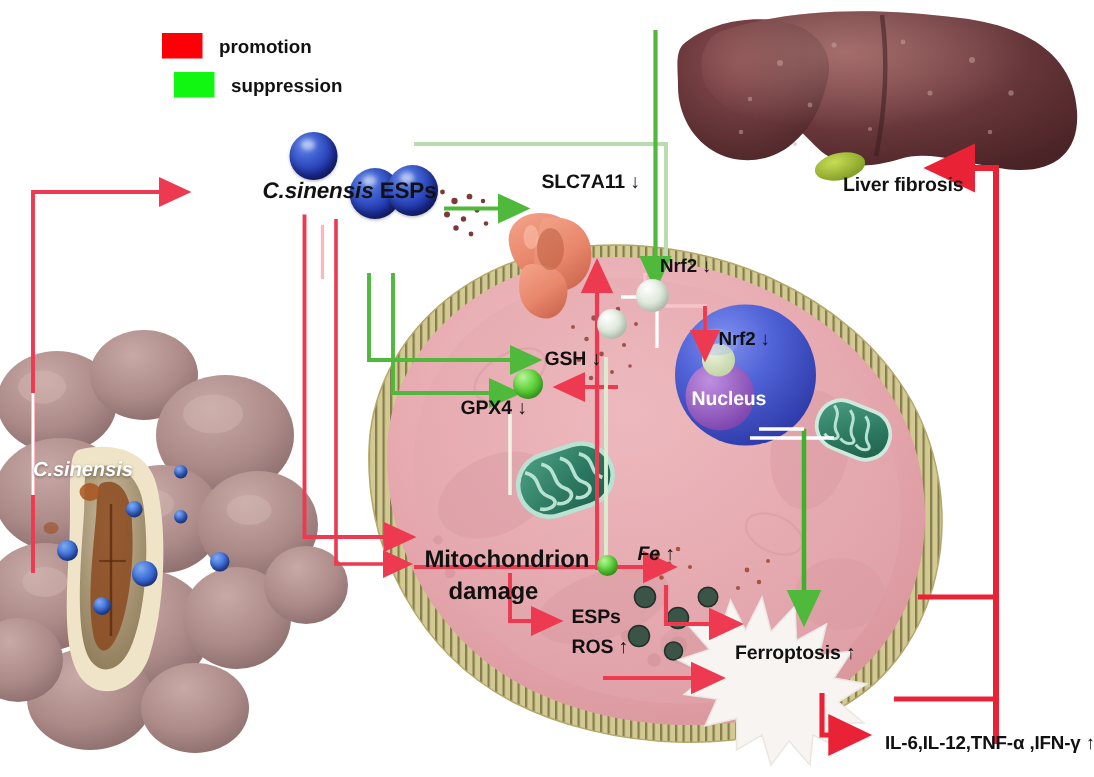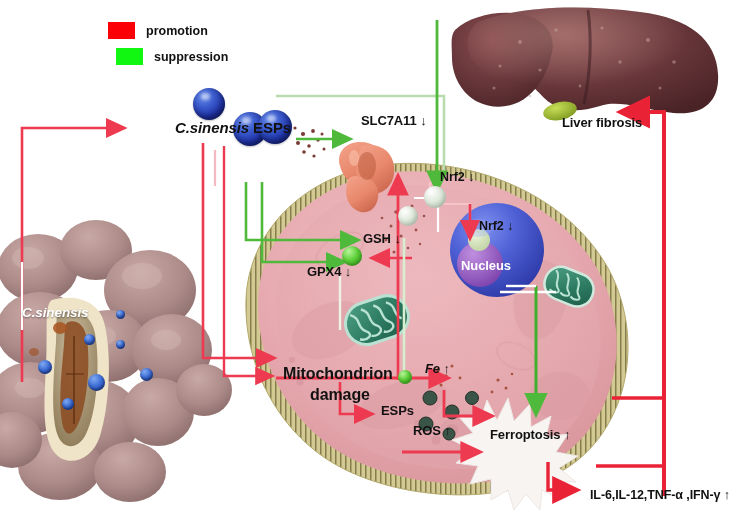--- a/index.html
+++ b/index.html
@@ -472,25 +472,25 @@
   <div class="lbl" style="left:479px; top:219px; font-size:12.5px; color:#111;">Nrf2 ↓</div>
 
   <div class="lbl" style="left:461px; top:259px; font-size:13px; color:#ffffff;">Nucleus</div>
 
   <div class="lbl" style="left:363px; top:232px; font-size:13px;text-align:center;">GSH ↓</div>
 
   <div class="lbl" style="left:307px; top:265px; font-size:13px;">GPX4 ↓</div>
 
   <div class="lbl" style="left:283px; top:365px; font-size:16px;">
     <div>Mitochondrion</div>
-    <div style="margin-top:3px; margin-left:27px;">damage</div>
+    <div style="margin-top:3px; margin-left:16px;">damage</div>
   </div>
 
   <div class="lbl" style="left:425px; top:362px; font-size:13px;font-style:italic;">Fe ↑</div>
 
   <div class="lbl" style="left:381px; top:404px; font-size:13px;">ESPs</div>
-  <div class="lbl" style="left:381px; top:424px; font-size:13px;margin-left:32px;">ROS ↑</div>
+  <div class="lbl" style="left:381px; top:424px; font-size:13px;">ROS ↑</div>
 
   <div class="lbl" style="left:490px; top:428px; font-size:13px;">Ferroptosis ↑</div>
 
   <div class="lbl" style="left:590px; top:488px; font-size:12.5px;">IL-6,IL-12,TNF-α ,IFN-γ ↑</div>
 
 </div>
 
 </body></html>

